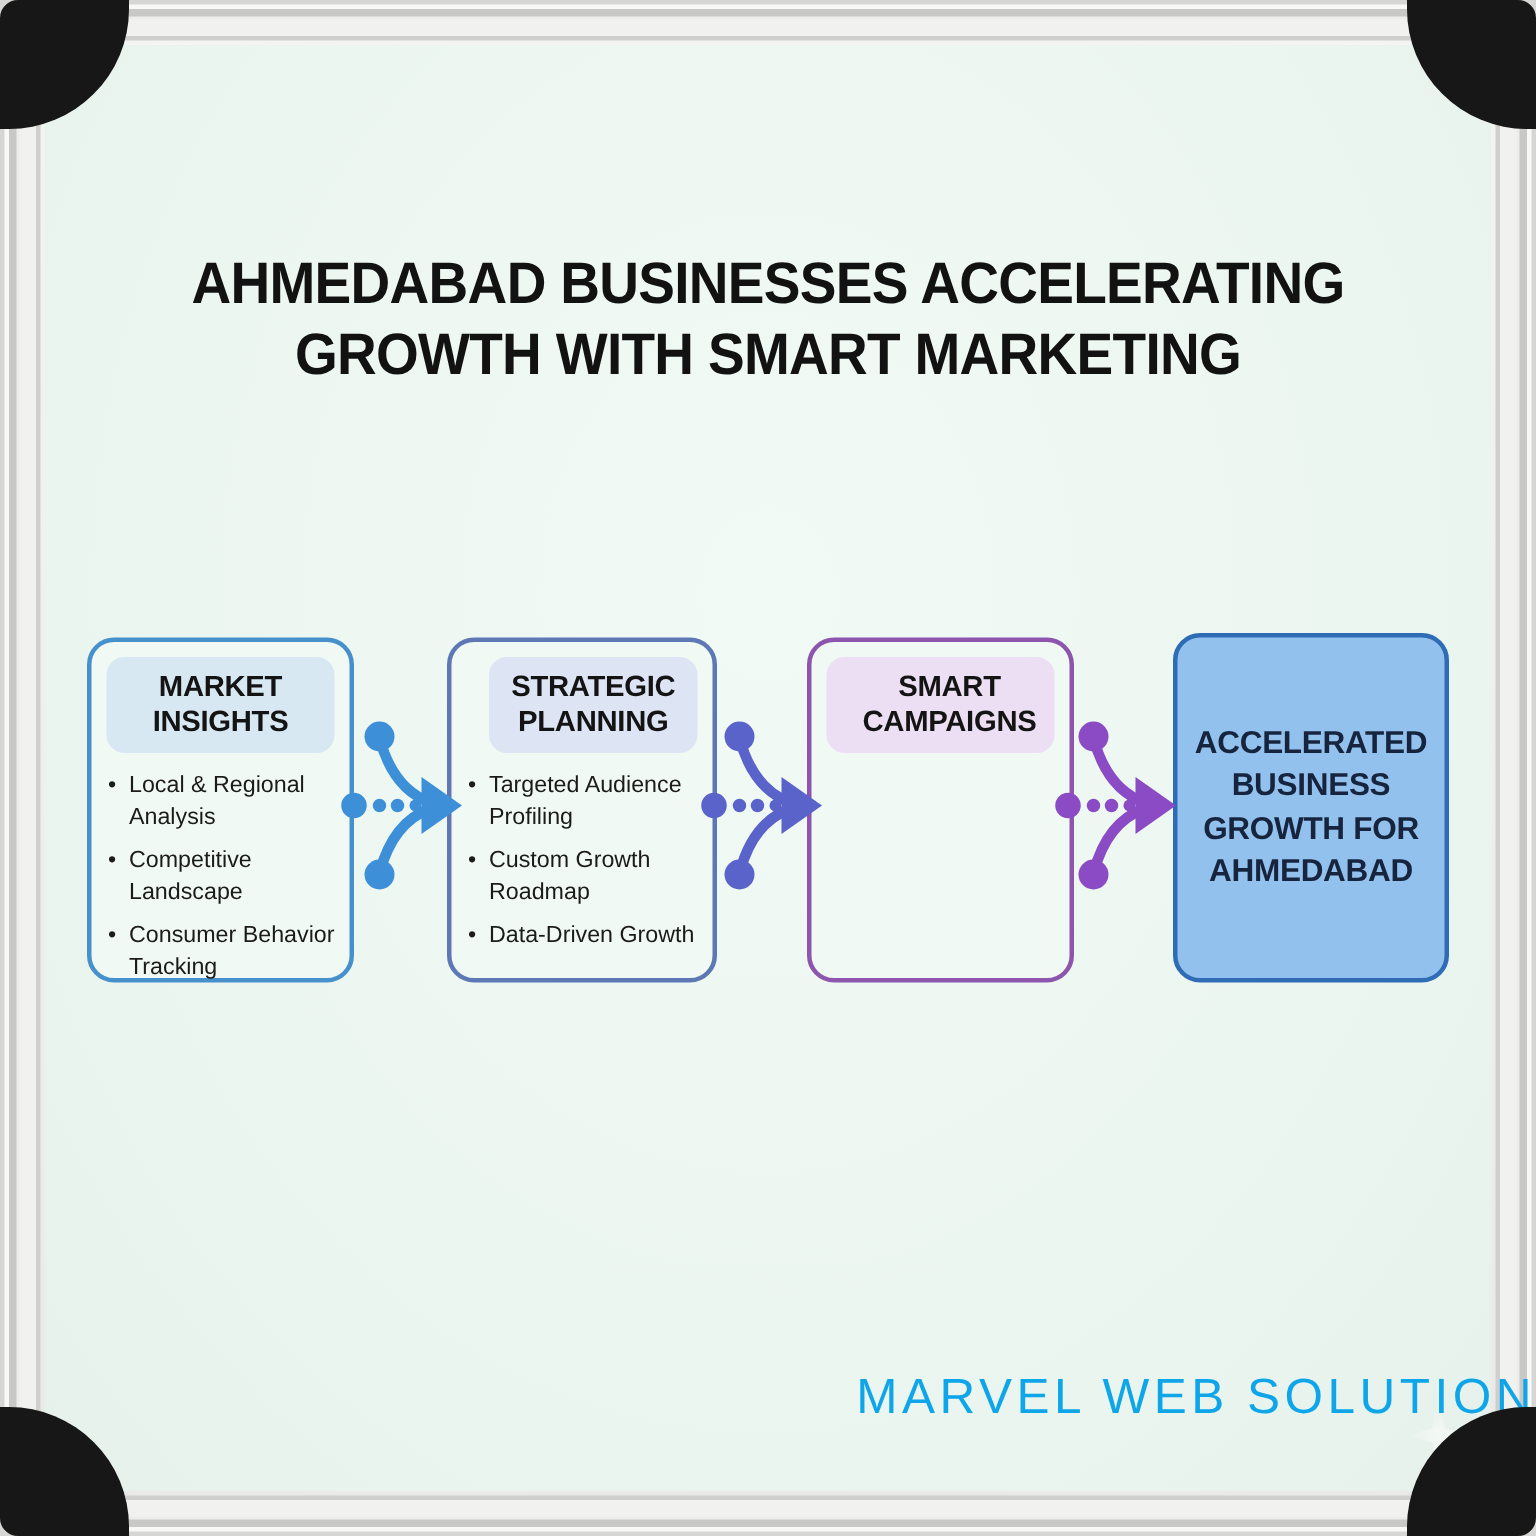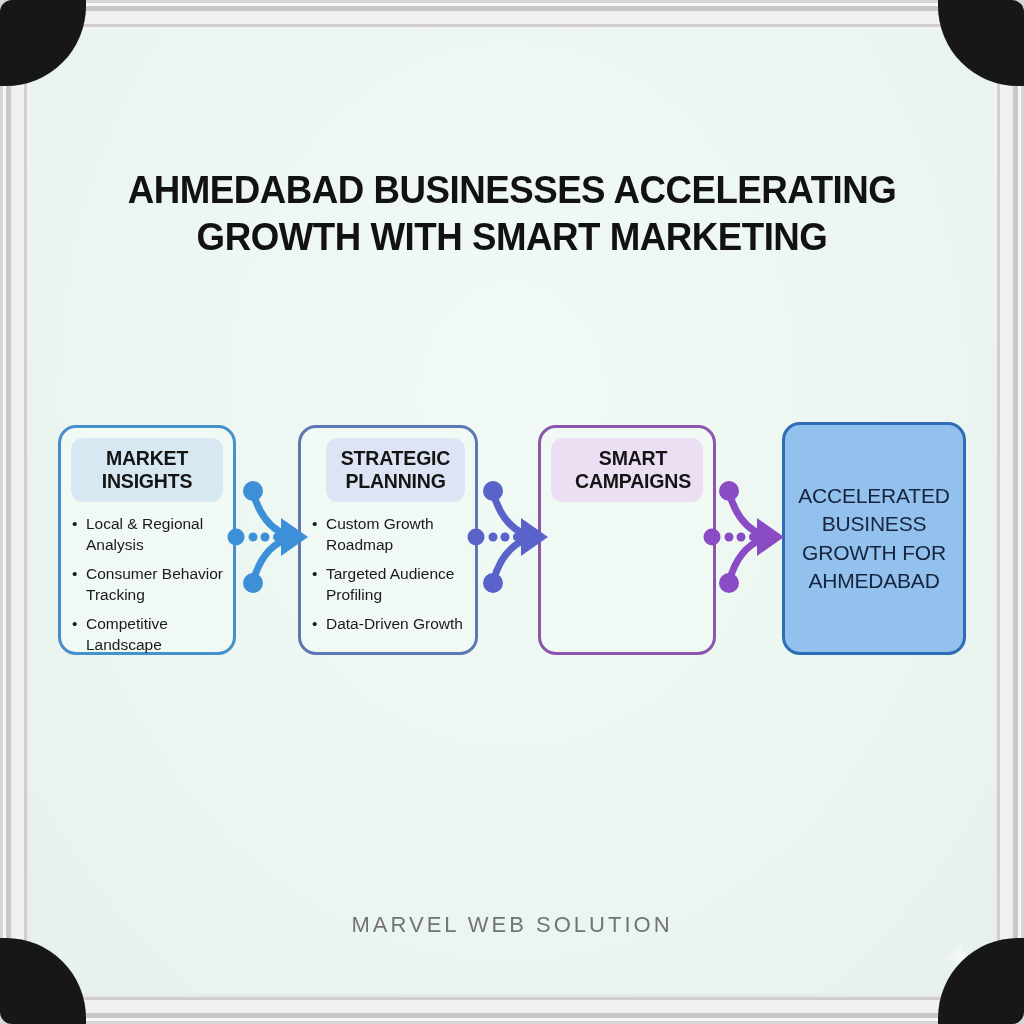--- a/index.html
+++ b/index.html
@@ -64,35 +64,35 @@
   #stage-0{left:58px;width:178px;}
   #stage-1{left:298px;width:180px;}
   #stage-2{left:538px;width:178px;}
 
   
   .result-box{
     position:absolute;left:782px;top:422px;width:184px;height:233px;
     box-sizing:border-box;border:3.5px solid #2e6cb6;border-radius:18px;
     background:#92c1ee;color:#16243d;z-index:2;
     display:flex;align-items:center;justify-content:center;
-    text-align:center;font-weight:normal;font-size:21px;line-height:1.34;
+    text-align:center;font-weight:bold;font-size:21px;line-height:1.34;
     padding:8px;letter-spacing:-0.2px;
   }
 
   
   .flow-arrow{position:absolute;top:462px;width:82px;height:150px;z-index:6;color:#3d8fd8;}
   #arrow-0{left:227px;}
   #arrow-1{left:467px;}
   #arrow-2{left:703px;}
   .flow-arrow svg{display:block;width:100%;height:100%;}
 
   
   .footer-brand{
     position:absolute;top:912px;left:0;width:1024px;z-index:5;
-    text-align:center;color:#737373;font-size:22px;letter-spacing:3px;
+    text-align:right;color:#0ea5e9;font-size:33px;letter-spacing:3px;
     font-weight:400;
   }
 
   
   .sparkle{
     position:absolute;left:938px;top:936px;width:42px;height:42px;z-index:3;
     background:radial-gradient(circle, rgba(255,255,255,0.95) 0%, rgba(255,255,255,0) 70%);
     clip-path:polygon(50% 0%, 61% 39%, 100% 50%, 61% 61%, 50% 100%, 39% 61%, 0% 50%, 39% 39%);
     opacity:0.55;
   }
@@ -110,30 +110,30 @@
 
 <div class="board-title">
   <div>AHMEDABAD BUSINESSES ACCELERATING</div>
   <div>GROWTH WITH SMART MARKETING</div>
 </div>
 
 <div class="stage" id="stage-0" style="border-color: rgb(70, 144, 204);">
   <div class="stage-header" style="background: rgb(216, 232, 242);">MARKET INSIGHTS</div>
   <ul class="stage-list">
     <li>Local &amp; Regional Analysis</li>
+    <li>Competitive Landscape</li>
     <li>Consumer Behavior Tracking</li>
-    <li>Competitive Landscape</li>
   </ul>
 </div>
 
 <div class="stage" id="stage-1" style="border-color: rgb(93, 120, 180);">
   <div class="stage-header" style="background: rgb(221, 228, 244); margin-left: 25px;">STRATEGIC PLANNING</div>
   <ul class="stage-list">
+    <li>Targeted Audience Profiling</li>
     <li>Custom Growth Roadmap</li>
-    <li>Targeted Audience Profiling</li>
     <li>Data-Driven Growth</li>
   </ul>
 </div>
 
 <div class="stage" id="stage-2" style="border-color: rgb(141, 85, 173);">
   <div class="stage-header" style="background: rgb(236, 223, 243); padding-left: 16px;">SMART CAMPAIGNS</div>
 </div>
 
 <div class="result-box" style="background: rgb(146, 193, 238); border-color: rgb(46, 108, 182); color: rgb(22, 36, 61);">
   <span>ACCELERATED BUSINESS GROWTH FOR AHMEDABAD</span>

